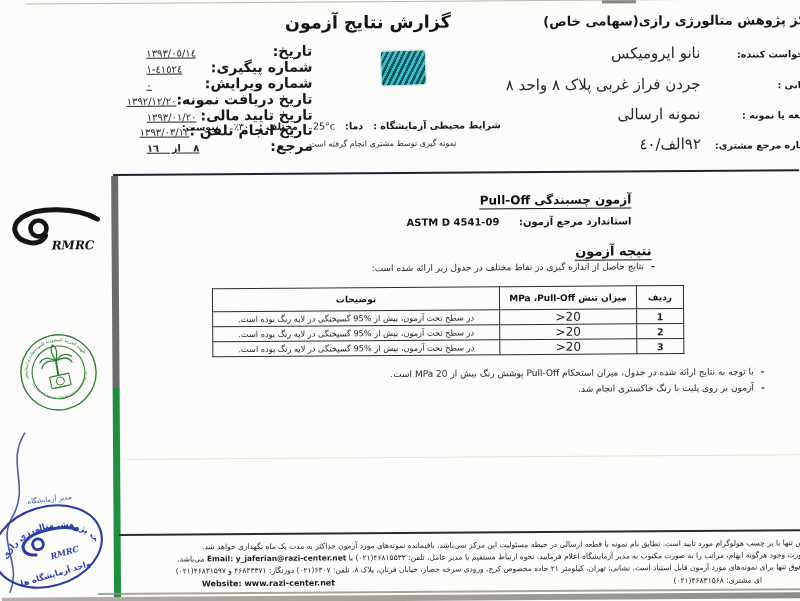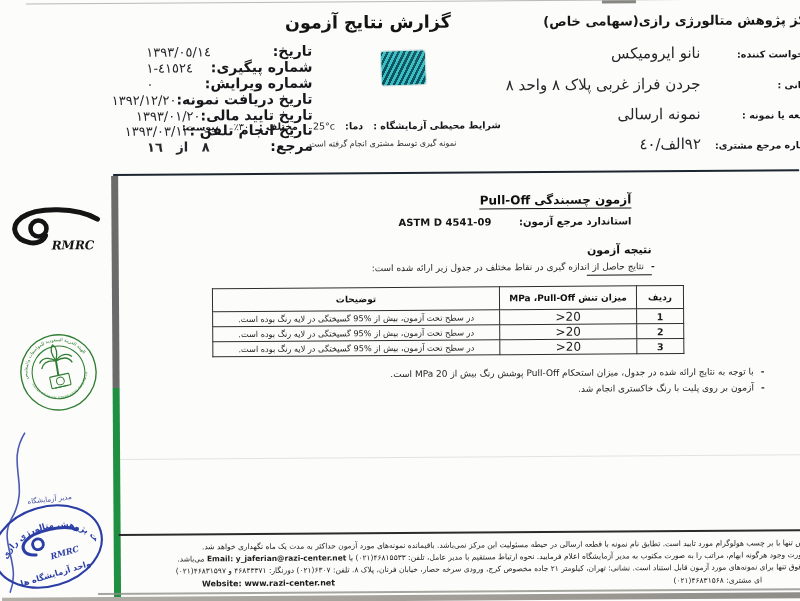--- a/index.html
+++ b/index.html
@@ -29,21 +29,21 @@
       repeating-linear-gradient(118deg, rgba(8,72,82,.85) 0 2.5px, rgba(60,190,198,.95) 2.5px 5px),
       linear-gradient(200deg,#9fd8da 0%, #23a7ad 60%, #12767d 100%);
     box-shadow:0 0 0 1px rgba(120,170,170,.35);
     transform:rotate(-1.5deg);
   }
 
   
   #meta-left { top:42px; left:148px; width:166px; direction:rtl; }
   #meta-left .row { display:flex; justify-content:space-between; align-items:baseline; height:15.9px; white-space:nowrap; }
   #meta-left .lbl { font-weight:bold; font-size:14px; color:#17171c; }
-  #meta-left .val { font-size:13px; color:#26262b; }
+  #meta-left .val { font-size:10px; color:#26262b;text-decoration:underline; }
   #meta-left .row.page-row .val { word-spacing:9px; font-weight:bold; }
 
   
   #meta-right { top:46px; right:-16px; width:232px; direction:rtl; }
   #meta-right .row { display:flex; align-items:baseline; white-space:nowrap; margin-bottom:12px; }
   #meta-right .row:nth-child(1){ margin-bottom:13px; }
   #meta-right .row:nth-child(2){ margin-bottom:12px; }
   #meta-right .lbl { font-weight:bold; font-size:9.5px; width:114px; flex:0 0 114px; color:#17171c;}
   #meta-right .val { font-size:15px; flex:1; color:#26262b; }
 
@@ -56,23 +56,23 @@
   
   #divider { top:172px; left:114px; right:0; height:2px; background:#1d2531; }
   #grey-bar { top:174px; left:112px; width:7px; height:212px; background:#6b6b6b; }
   #green-bar { top:386px; left:112px; width:7px; height:215px; background:#1f8f41; }
 
   
   #test-title { top:194px; right:168px; direction:rtl; white-space:nowrap; font-size:12px; font-weight:bold; color:#101010;
                 border-bottom:1.6px solid #101010; padding-bottom:1px; }
   #test-title .en { margin-right:4px; }
   #standard-line { top:217px; right:168px; direction:rtl; white-space:nowrap; font-size:10px; font-weight:bold; color:#141414;}
-  #standard-line .vv { margin-right:24px; }
-  #result-heading { top:245px; right:148px; direction:rtl; white-space:nowrap; font-size:11px; font-weight:bold;
-                    border-bottom:1.4px solid #151515; padding-bottom:18px; color:#121212;}
+  #standard-line .vv { margin-right:16px; }
+  #result-heading { top:245px; right:148px; direction:rtl; white-space:nowrap; font-size:13px; font-weight:bold;
+                    border-bottom:1.4px solid #151515; padding-bottom:1px; color:#121212;}
   #result-intro { top:263px; right:145px; direction:rtl; white-space:nowrap; font-size:9px; color:#222;}
   #result-intro .dash { margin-left:7px; font-weight:bold; }
 
   
   #results-table { top:287px; left:212px; width:471px; border-collapse:collapse; direction:rtl; table-layout:fixed; }
   #results-table th, #results-table td { border:1px solid #2e2e2e; text-align:center; vertical-align:middle; padding:0; }
   #results-table th { height:23px; font-size:9px; font-weight:bold; color:#131313; }
   #results-table td { height:13.5px; }
   #results-table .c-row { width:47px; }
   #results-table .c-stress { width:137px; }

